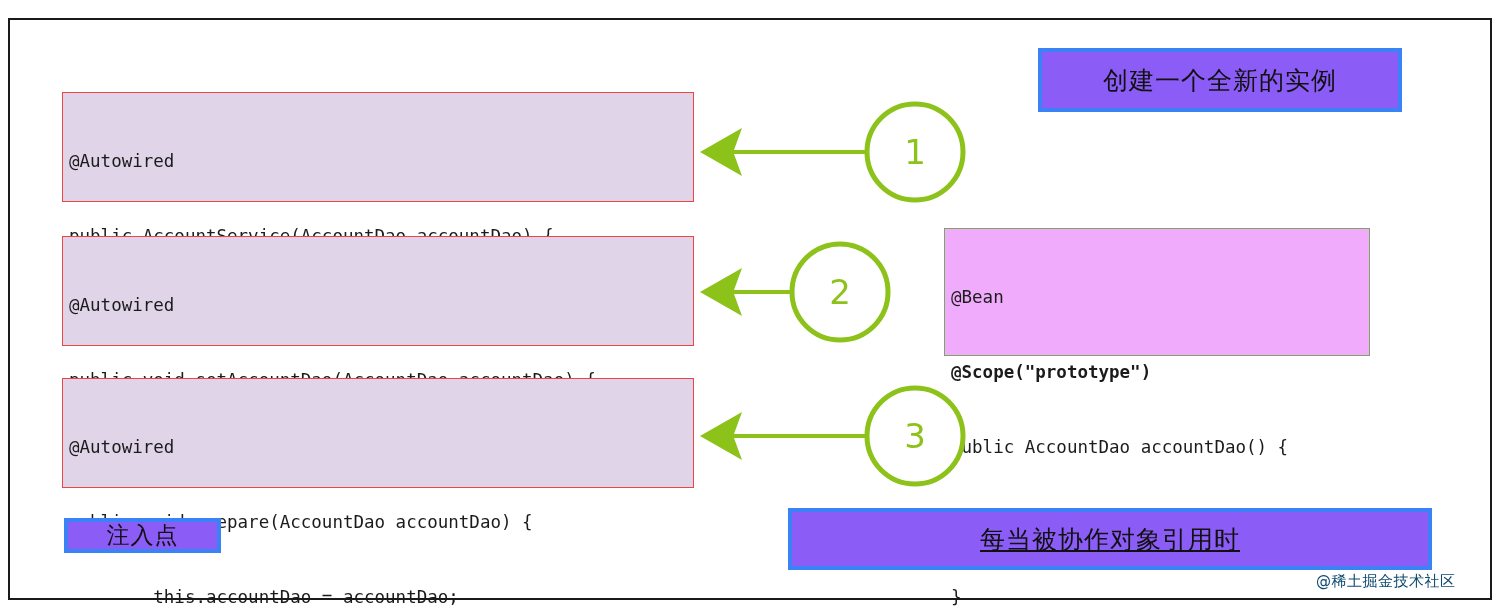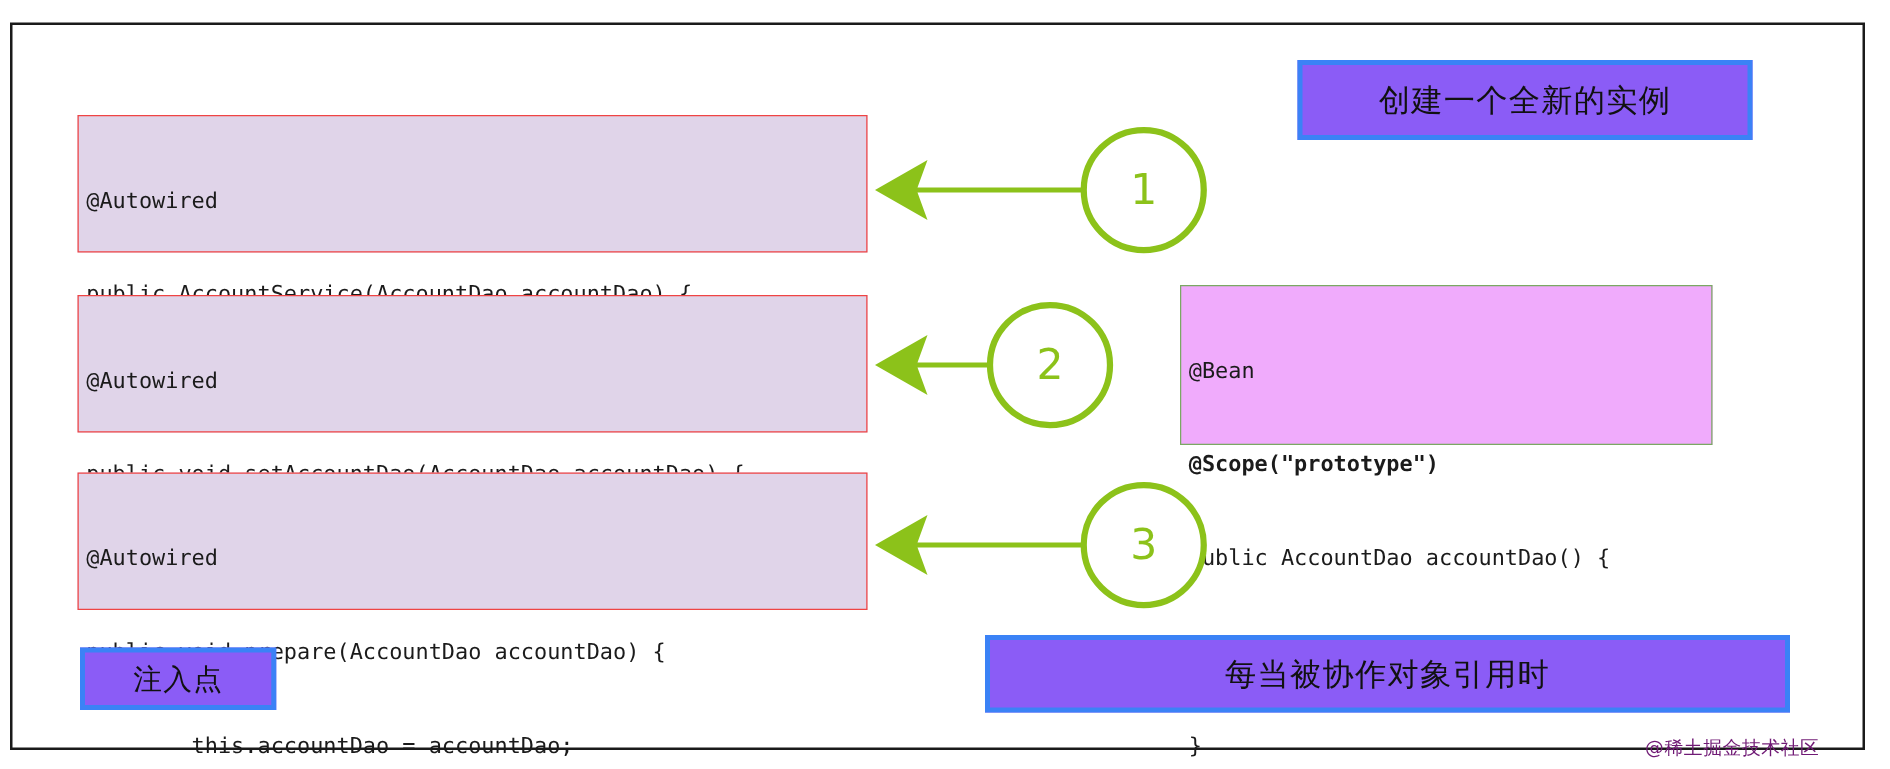--- a/index.html
+++ b/index.html
@@ -63,22 +63,22 @@
     background: #8b5cf6;
     display: flex;
     align-items: center;
     justify-content: center;
     font-family: "DejaVu Sans", "Liberation Sans", sans-serif;
     font-size: 25px;
     color: #111111;
     letter-spacing: 1px;
   }
   #box-create-instance { left: 1038px; top: 48px;  width: 364px; height: 64px; }
-  #box-injection-point { left: 64px;   top: 518px; width: 157px; height: 50px; font-size: 23px; }
-  #box-referenced      { left: 788px;  top: 508px; width: 644px; height: 62px; }
+  #box-injection-point { left: 64px;   top: 518px; width: 157px; height: 35px; font-size: 23px; }
+  #box-referenced      { left: 788px;  top: 508px; width: 644px; height: 62px; text-decoration: underline; }
 
   
   .callout { position: absolute; }
   .callout svg { display: block; overflow: visible; }
   .circle-num {
     position: absolute;
     font-family: "DejaVu Sans", "Liberation Sans", sans-serif;
     font-size: 34px;
     color: #8cc21a;
     display: flex;
@@ -98,24 +98,23 @@
   #circle-wrap-2 { left: 90px;  top: 2px;  width: 104px; height: 104px; }
   #circle-wrap-3 { left: 165px; top: 4px;  width: 104px; height: 104px; }
 
   
   #watermark {
     position: absolute;
     left: 1316px;
     top: 572px;
     font-family: "DejaVu Sans", "Liberation Sans", sans-serif;
     font-size: 15px;
-    color: #701a75;
+    color: #0c4a6e;
     letter-spacing: 0.5px;
     white-space: nowrap;
-    margin-top: 17px;
   }
 </style>
 </head>
 <body>
 
 <div id="outer-frame"></div>
 
 <div class="code-block code-purple" id="code-block-1">
   <span class="code-line">@Autowired</span>
   <span class="code-line">public AccountService(AccountDao accountDao) {</span>

